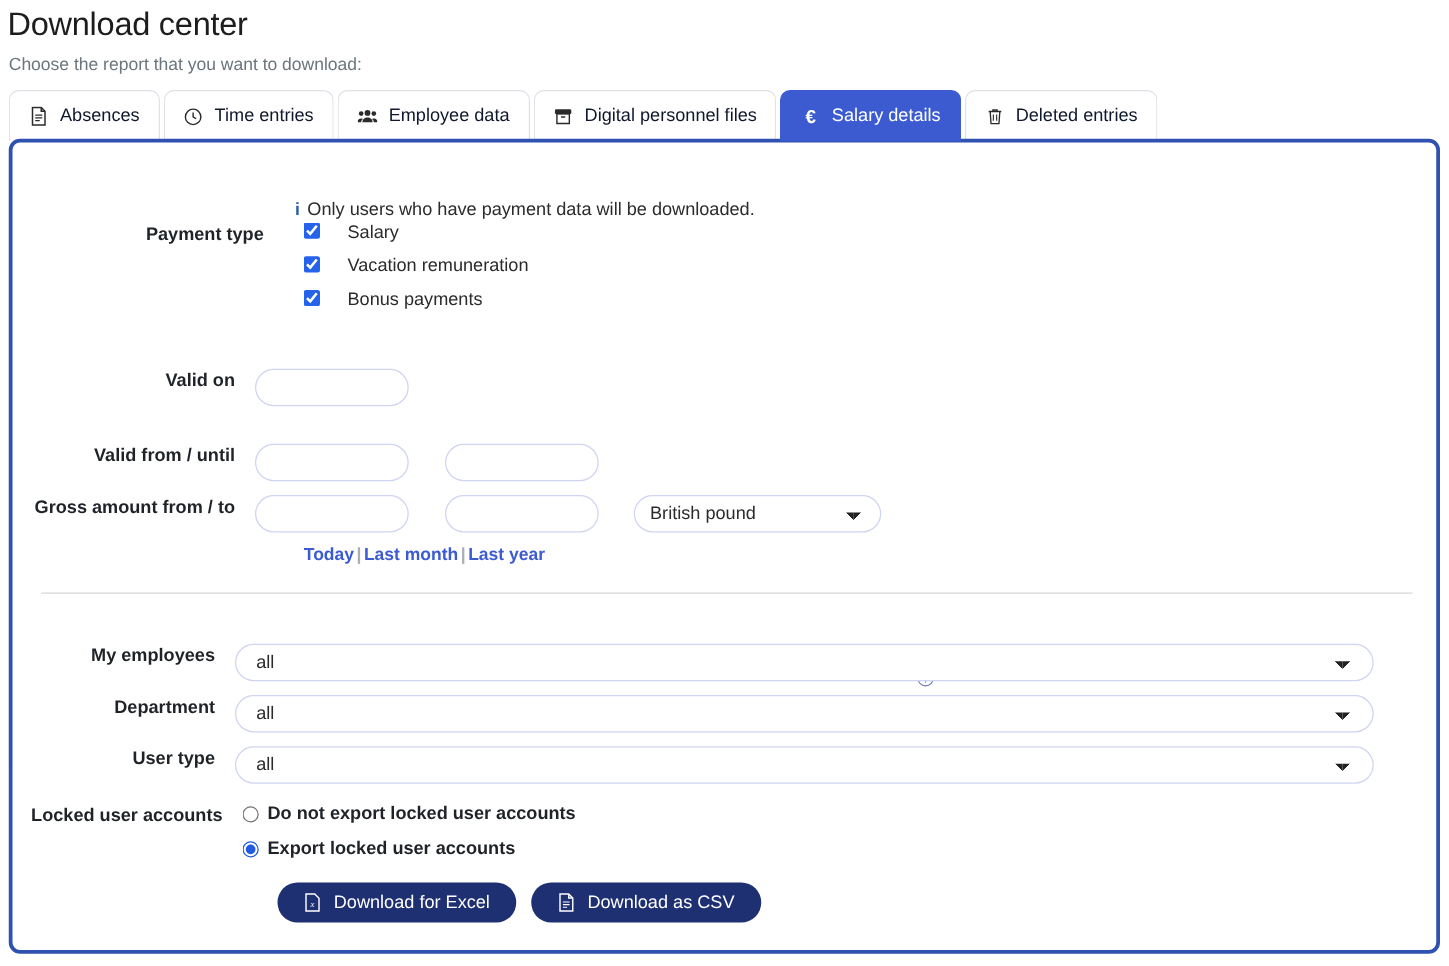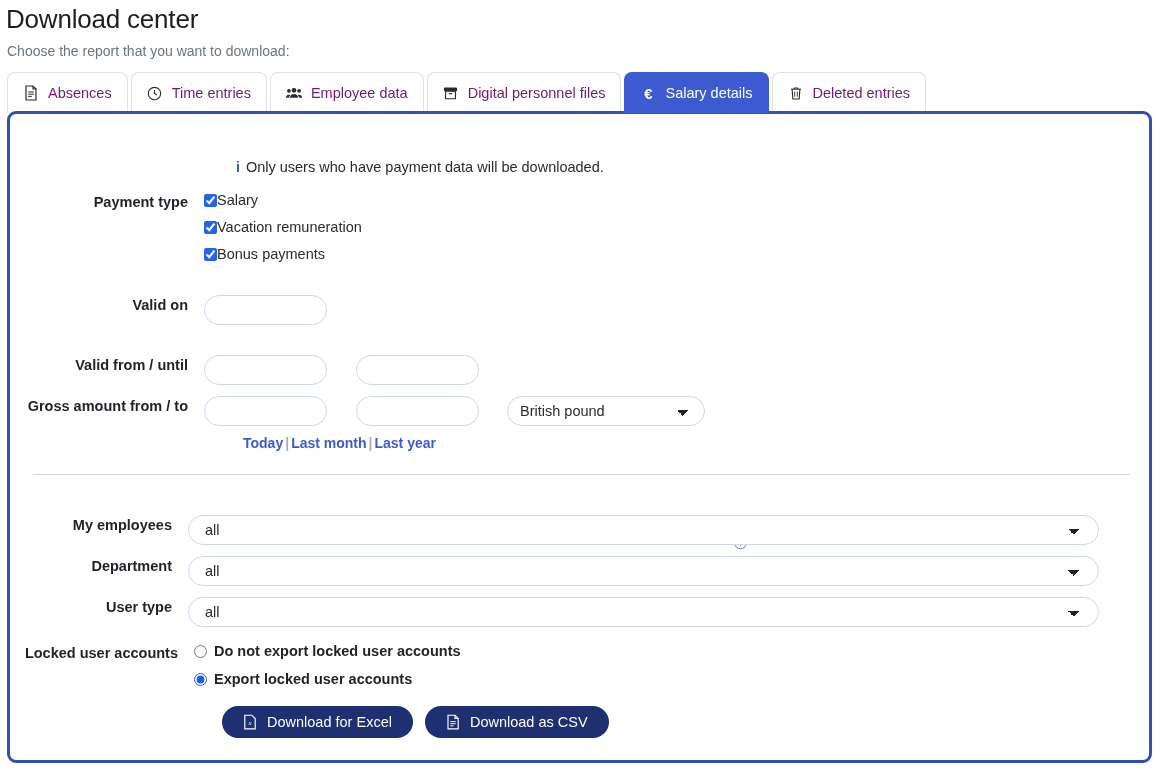--- a/index.html
+++ b/index.html
@@ -45,21 +45,21 @@
     display: flex;
     align-items: center;
     gap: 9px;
     height: 41px;
     padding: 0 15px;
     border: 1px solid #dfe1e6;
     border-bottom: none;
     border-radius: 8px 8px 0 0;
     background: #ffffff;
     font-size: 14.5px;
-    color: #701a75;
+    color: #0f172a;
     white-space: nowrap;
     cursor: pointer;
     position: relative;
   }
   .tab.active {
     background: #3c5bd1;
     border-color: #3c5bd1;
     color: #ffffff;
     font-weight: 400;
     z-index: 3;
@@ -117,21 +117,21 @@
     gap: 6px;
   }
   .info-i {
     font-weight: 700;
     color: #2a5db0;
     font-size: 14px;
     font-style: normal;
   }
 
   
-  .cbrow { display: flex; align-items: center; gap: 0; margin-bottom: 11px; }
+  .cbrow { display: flex; align-items: flex-start; gap: 22px; margin-bottom: 11px; margin-left: 16px; }
   .cbrow:last-child { margin-bottom: 0; }
   .cbrow input[type=checkbox] {
     width: 13px; height: 13px;
     margin: 0;
     accent-color: #2563eb;
     cursor: pointer;
   }
   .cbrow label { font-size: 14.5px; color: #2b2b2b; cursor: pointer; }
 
   
@@ -340,21 +340,21 @@
   </div>
 
   <div class="panel">
     <div class="form-area">
 
       <div class="infoline">
         <i class="info-i">i</i>
         <span>Only users who have payment data will be downloaded.</span>
       </div>
 
-      <div class="row" style="left:0; top:78px;">
+      <div class="row" style="left:0; top:64px;padding-left:23px;">
         <div class="lbl">Payment type</div>
         <div>
           <div class="cbrow">
             <input type="checkbox" id="cb0" checked="" style="">
             <label for="cb0">Salary</label>
           </div>
           <div class="cbrow">
             <input type="checkbox" id="cb1" checked="" style="">
             <label for="cb1">Vacation remuneration</label>
           </div>

